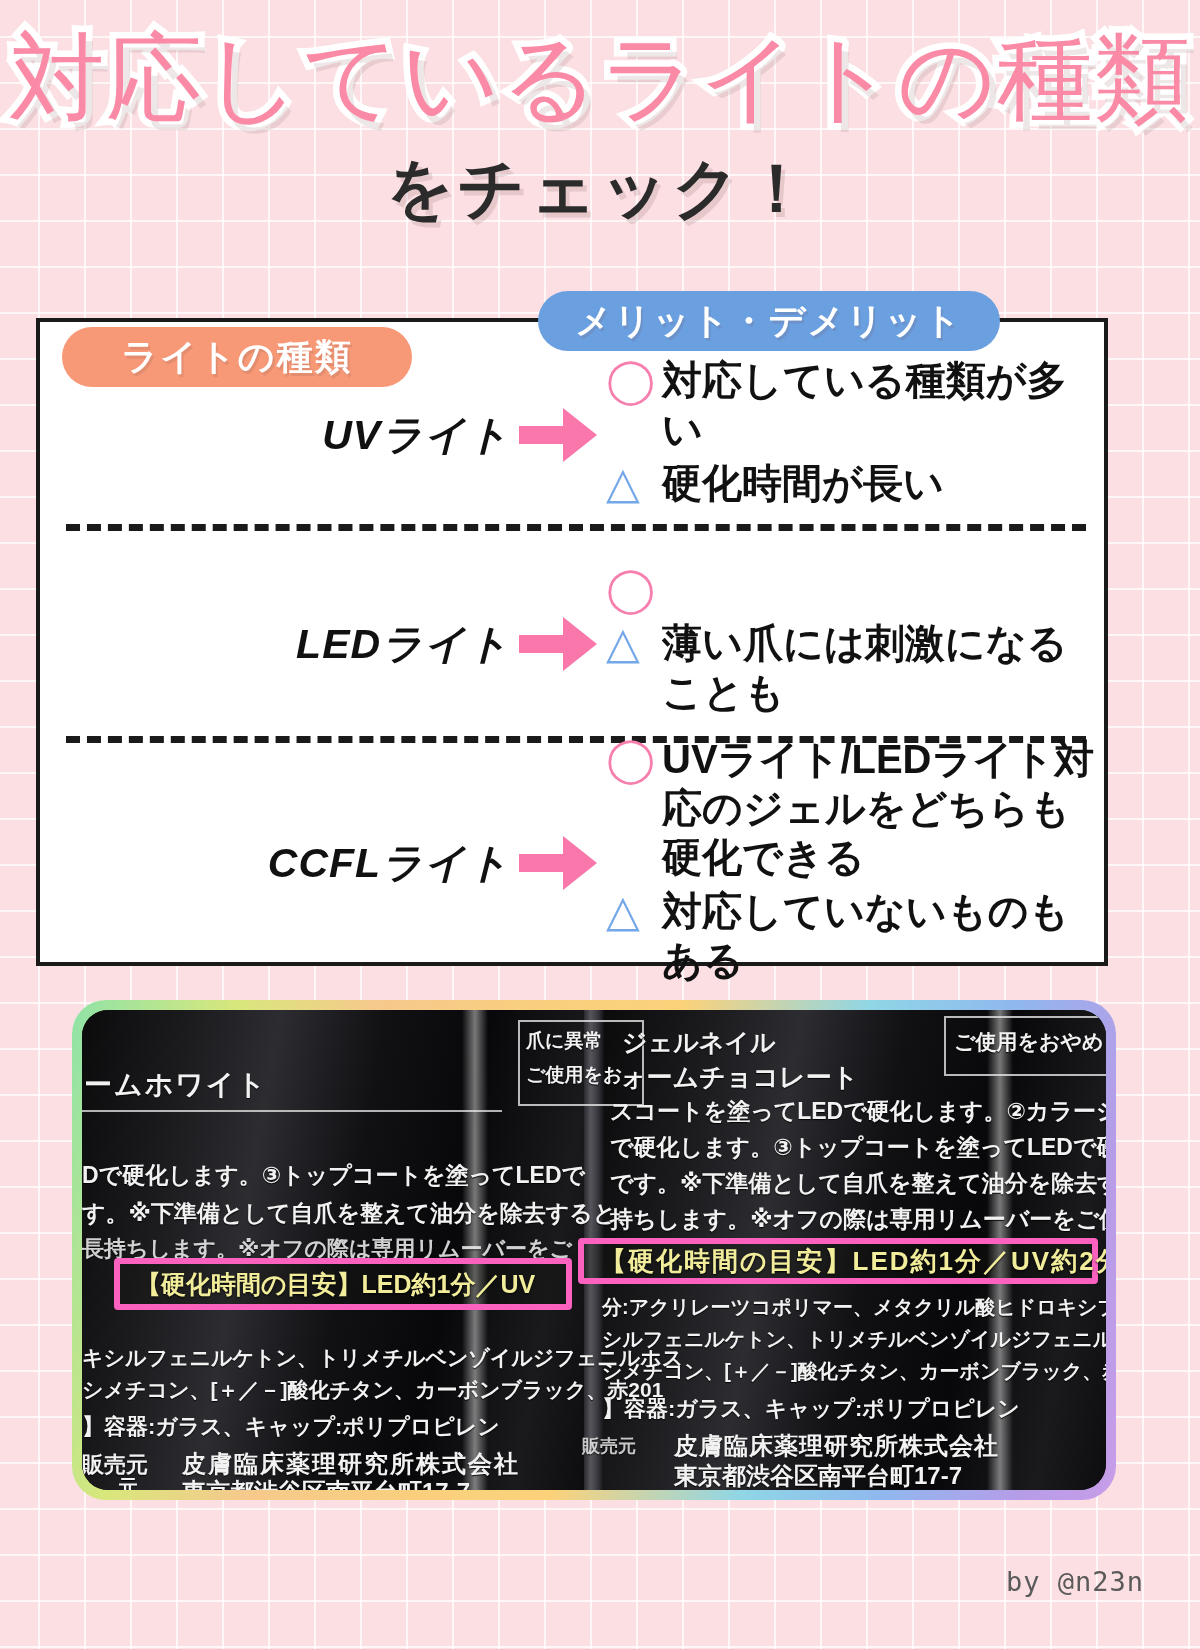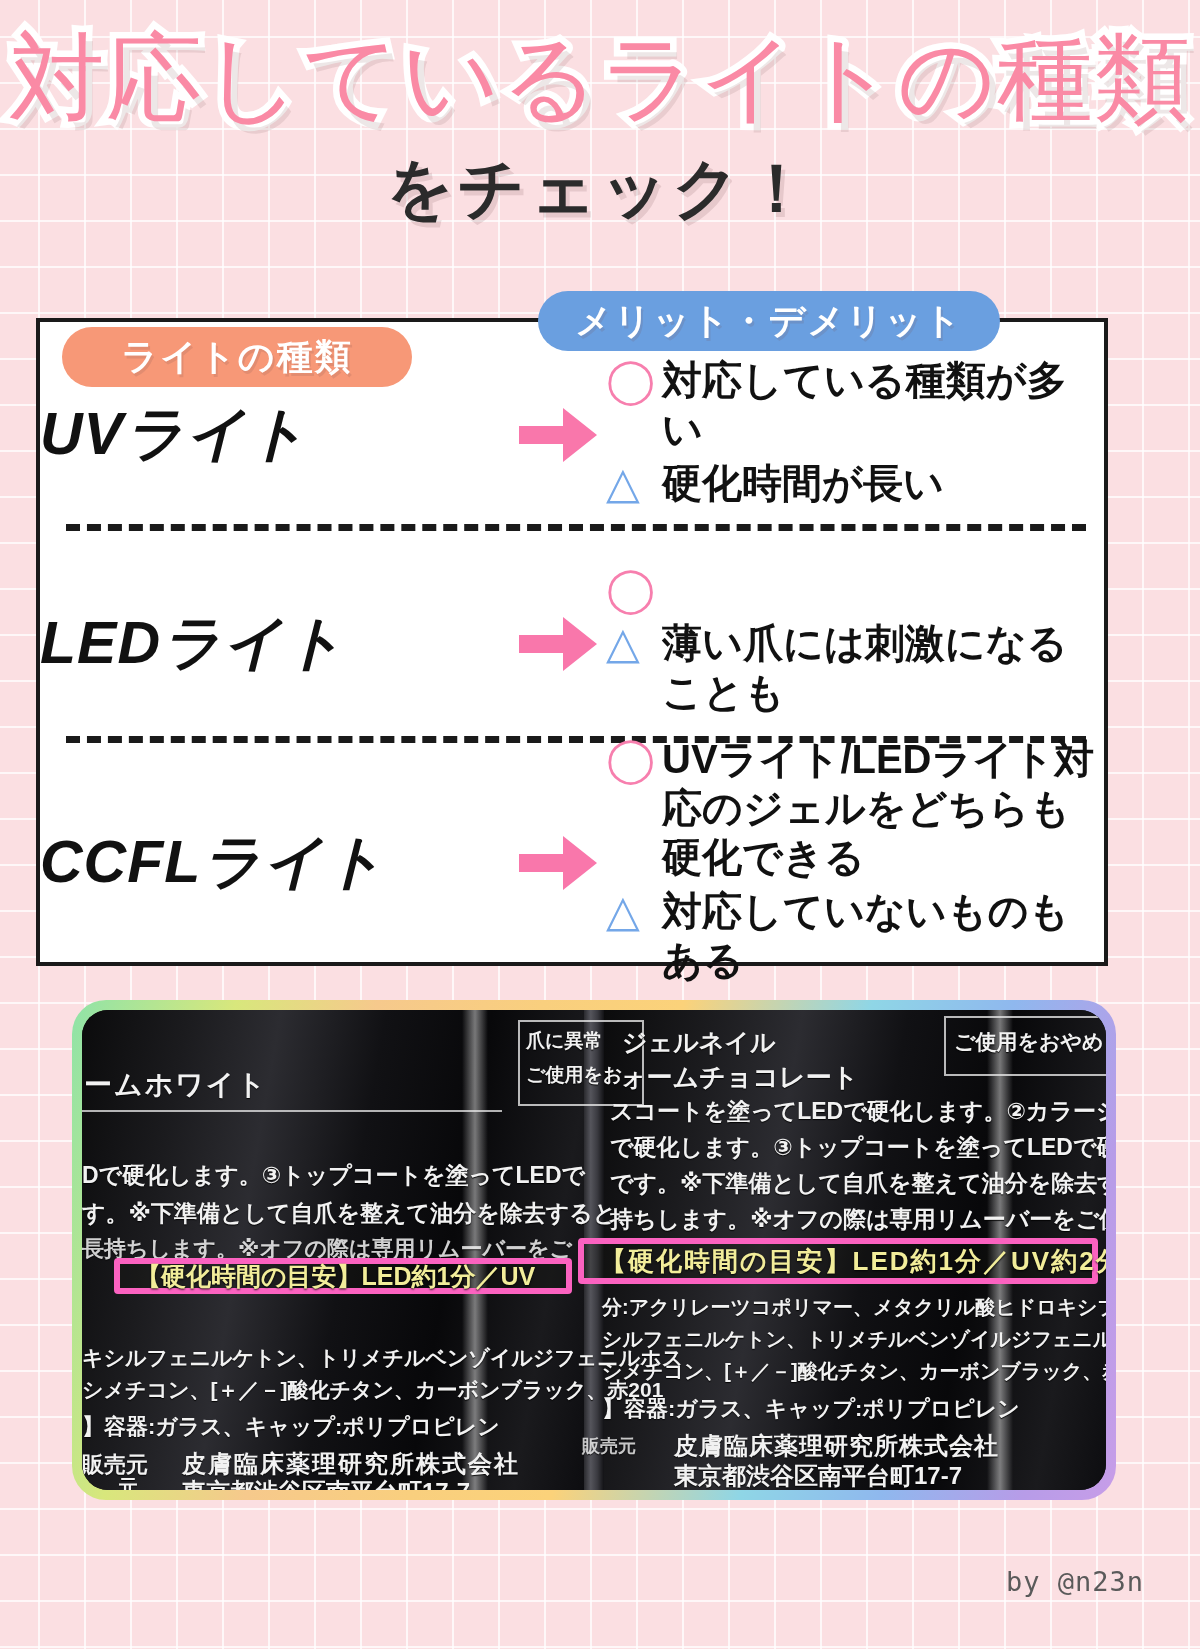--- a/index.html
+++ b/index.html
@@ -54,22 +54,22 @@
   #row-ccfl { top:436px; height:210px; }
 
   .divider{
     position:absolute; left:26px; width:1020px; height:0;
     border-top:7px dashed #1a1a1a;
   }
   #div-1{ top:202px; }
   #div-2{ top:414px; }
 
   .light-name{
-    width:470px; flex:none; text-align:left;
-    font-size:59px; font-weight:bold; font-style:italic;
+    width:470px; flex:none; text-align:right;
+    font-size:41px; font-weight:bold; font-style:italic;
     color:#111; letter-spacing:1px;
   }
   .arrow{
     width:96px; flex:none; display:flex; align-items:center; justify-content:center;
   }
   .arrow svg{ display:block; }
   .bullets{ flex:1; padding-right:8px; }
   .bullet{
     display:flex; align-items:flex-start; gap:14px;
     font-size:40px; font-weight:bold; color:#111; line-height:1.22;
@@ -211,21 +211,21 @@
     <div class="rule" style="left:0; top:100px; width:420px;"></div>
 
     <div class="warnbox" style="left:436px; top:10px; width:126px; height:86px;"></div>
     <div class="label-txt" style="left:444px; top:18px; font-size:19px;">爪に異常</div>
     <div class="label-txt" style="left:444px; top:52px; font-size:19px;">ご使用をお</div>
 
     <div class="label-txt" style="left:0; top:150px; font-size:23px;">Dで硬化します。③トップコートを塗ってLEDで</div>
     <div class="label-txt" style="left:0; top:188px; font-size:23px;">す。※下準備として自爪を整えて油分を除去すると</div>
     <div class="label-txt" style="left:0; top:224px; font-size:22px; opacity:.85;">長持ちします。※オフの際は専用リムーバーをご</div>
 
-    <div class="hl" style="left:32px; top:248px; width:458px; height:36px; font-size:25px;">【硬化時間の目安】LED約1分／UV</div>
+    <div class="hl" style="left:32px; top:248px; width:458px; height:52px; font-size:25px;">【硬化時間の目安】LED約1分／UV</div>
 
     <div class="label-txt" style="left:0; top:334px; font-size:21px;">キシルフェニルケトン、トリメチルベンゾイルジフェニルホス</div>
     <div class="label-txt" style="left:0; top:366px; font-size:21px;">シメチコン、[＋／－]酸化チタン、カーボンブラック、赤201</div>
     <div class="label-txt" style="left:0; top:402px; font-size:22px;">】容器:ガラス、キャップ:ポリプロピレン</div>
 
     <div class="label-txt" style="left:0;  top:440px; font-size:22px;">販売元</div>
     <div class="label-txt" style="left:100px; top:438px; font-size:24px; letter-spacing:2px;">皮膚臨床薬理研究所株式会社</div>
     <div class="label-txt" style="left:100px; top:466px; font-size:24px;">東京都渋谷区南平台町17-7</div>
     <div class="label-txt" style="left:36px;  top:464px; font-size:20px;">元</div>
 

